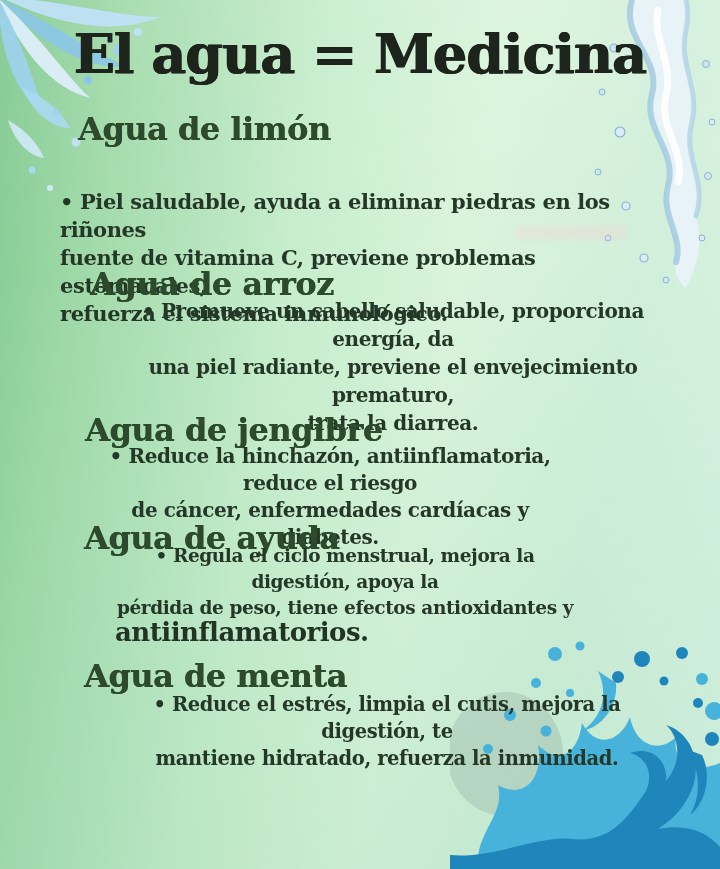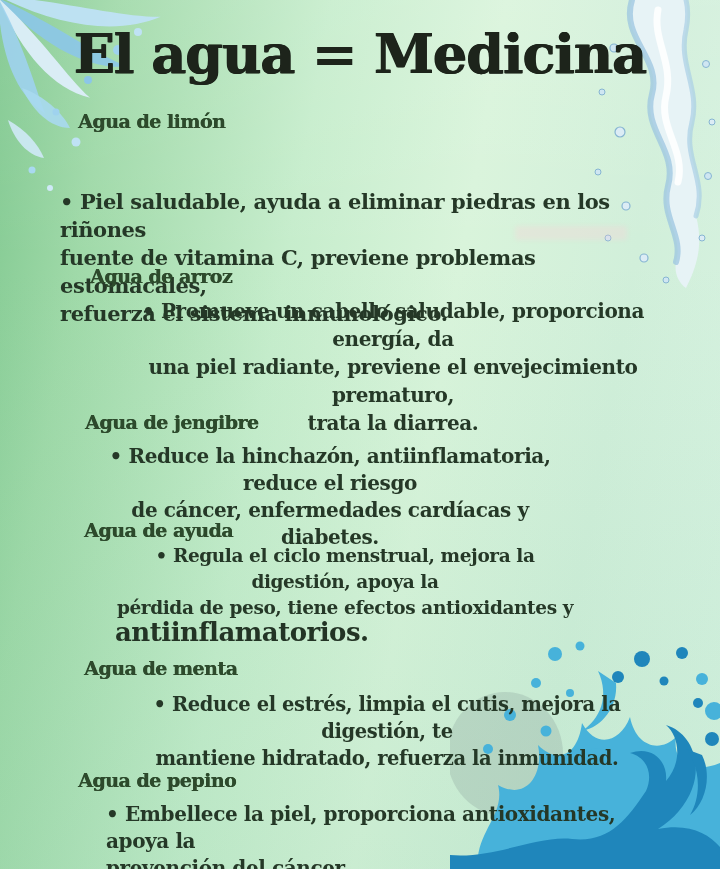--- a/index.html
+++ b/index.html
@@ -12,21 +12,21 @@
   }
   .poster{position:absolute;inset:0;}
   .title{
     position:absolute;left:60px;top:26px;width:600px;
     text-align:center;font-weight:bold;font-size:54px;line-height:1.05;
     letter-spacing:-1px;color:#1d241b;
     text-shadow:0.6px 0 0 #1d241b, -0.6px 0 0 #1d241b;
   }
   .section{position:absolute;}
   .heading{
-    font-weight:bold;font-size:19px;color:#2d4a2c;letter-spacing:-0.5px;
+    font-weight:bold;font-size:32px;color:#2d4a2c;letter-spacing:-0.5px;
     text-shadow:0.4px 0 0 #2d4a2c;
   }
   .body{
     font-weight:bold;color:#253827;white-space:pre-line;letter-spacing:-0.4px;
   }
   
   .s1{left:78px;top:110px;}
   .s1 .body{position:absolute;left:-18px;top:34px;width:600px;font-size:21px;line-height:28px;text-align:left;margin-top:44px;}
   
   .s2{left:90px;top:265px;}
@@ -161,19 +161,14 @@
 pérdida de peso, tiene efectos antioxidantes y</div>
     <div class="continuation">antiinflamatorios.</div>
   </div>
 
   <div class="section s5">
     <div class="heading">Agua de menta</div>
     <div class="body">• Reduce el estrés, limpia el cutis, mejora la digestión, te
 mantiene hidratado, refuerza la inmunidad.</div>
   </div>
 
-  <div class="section s6">
-    <div class="heading">Agua de pepino</div>
-    <div class="body">• Embellece la piel, proporciona antioxidantes, apoya la
-prevención del cáncer.</div>
-  </div>
 
 </div>
 
 </body></html>

